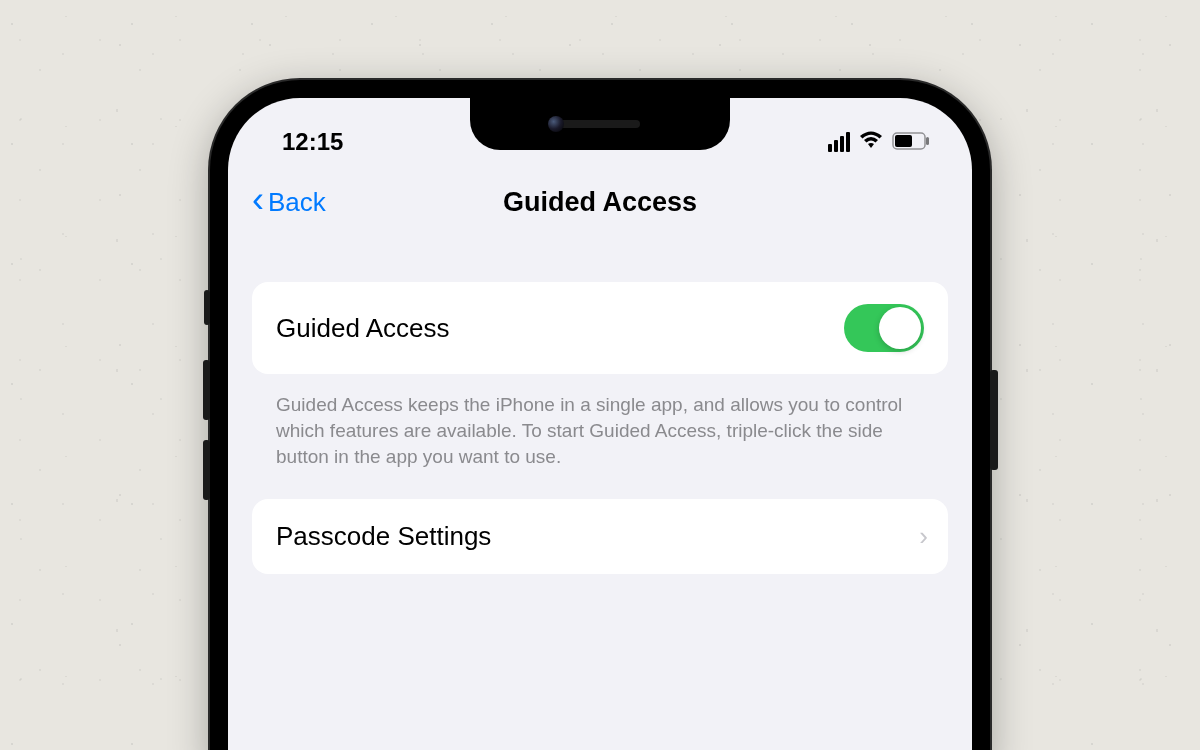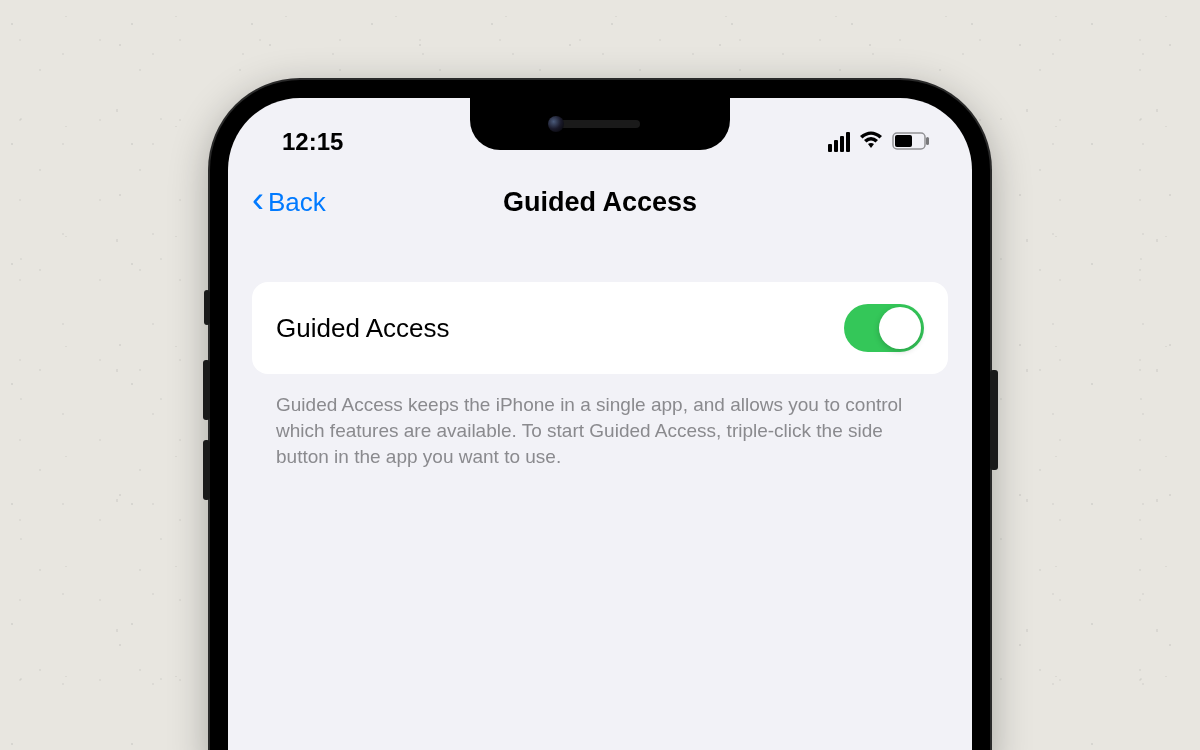--- a/index.html
+++ b/index.html
@@ -214,16 +214,20 @@
     <div class="content">
       <div class="setting-row">
         <span>Guided Access</span>
         <div class="toggle">
           <div class="toggle-knob"></div>
         </div>
       </div>
 
       <div class="footer-text">Guided Access keeps the iPhone in a single app, and allows you to control which features are available. To start Guided Access, triple-click the side button in the app you want to use.</div>
 
+      <div class="nav-row">
+        <span>Passcode Settings</span>
+        <span class="chevron-right">›</span>
+      </div>
     </div>
 
   </div>
 </div>
 
 </body></html>

